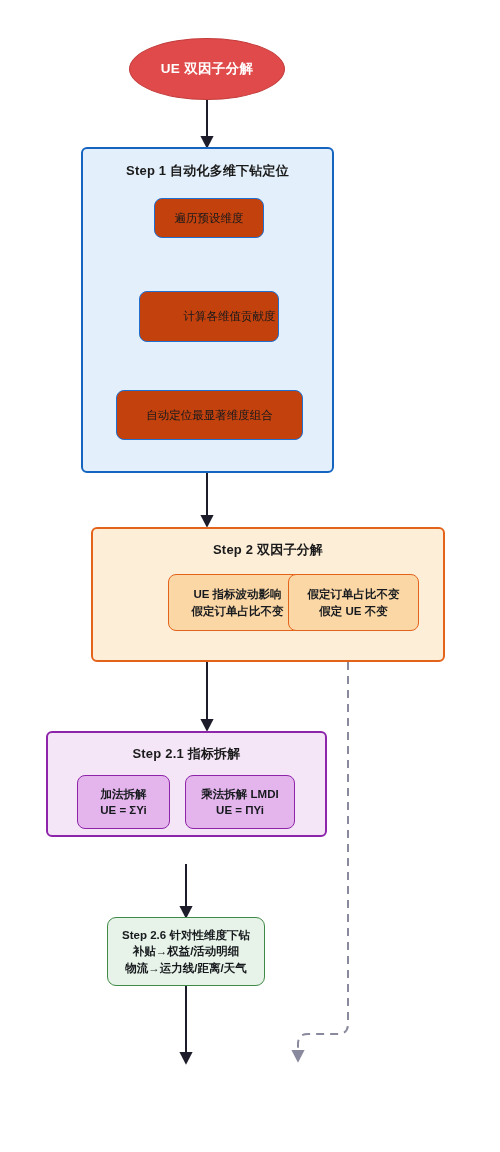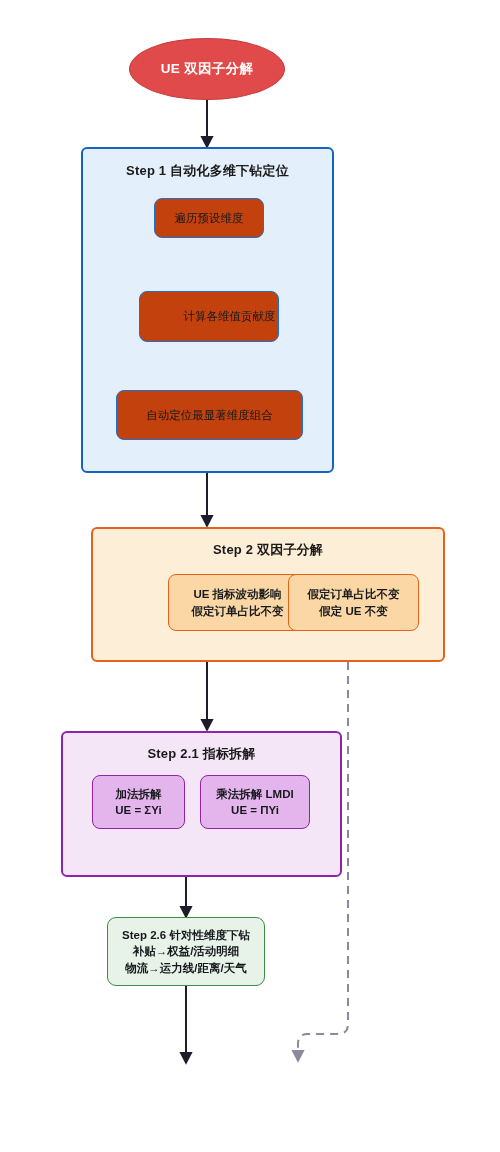--- a/index.html
+++ b/index.html
@@ -171,21 +171,21 @@
     </div>
 
     <div class="box orange" style="left:195px; top:45px; width:131px; height:57px;">
       <span>
         <span class="ln bold">假定订单占比不变</span>
         <span class="ln bold">假定 UE 不变</span>
       </span>
     </div>
   </div>
 
-  <div class="group purple" style="left:46px; top:731px; width:281px; height:146px;margin-left:15px;">
+  <div class="group purple" style="left:46px; top:731px; width:281px; height:106px;">
     <div class="group-title" style="top:12px;">Step 2.1 指标拆解</div>
 
     <div class="box purple" style="left:29px; top:42px; width:93px; height:54px;">
       <span>
         <span class="ln">加法拆解</span>
         <span class="ln">UE = ΣYi</span>
       </span>
     </div>
 
     <div class="box purple" style="left:137px; top:42px; width:110px; height:54px;">

